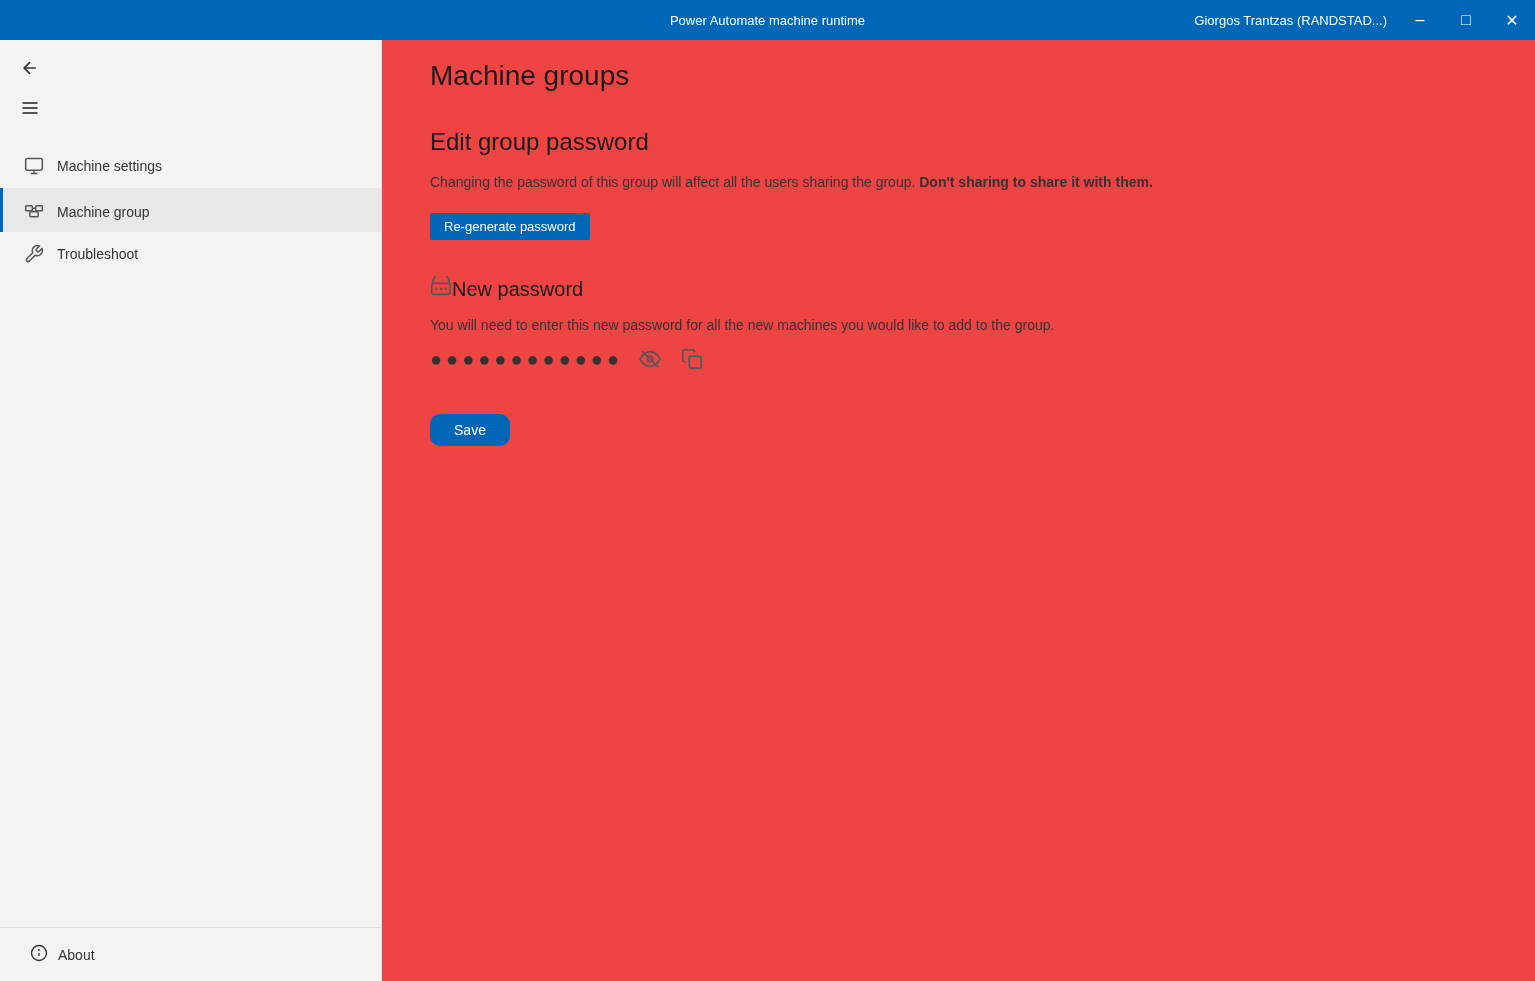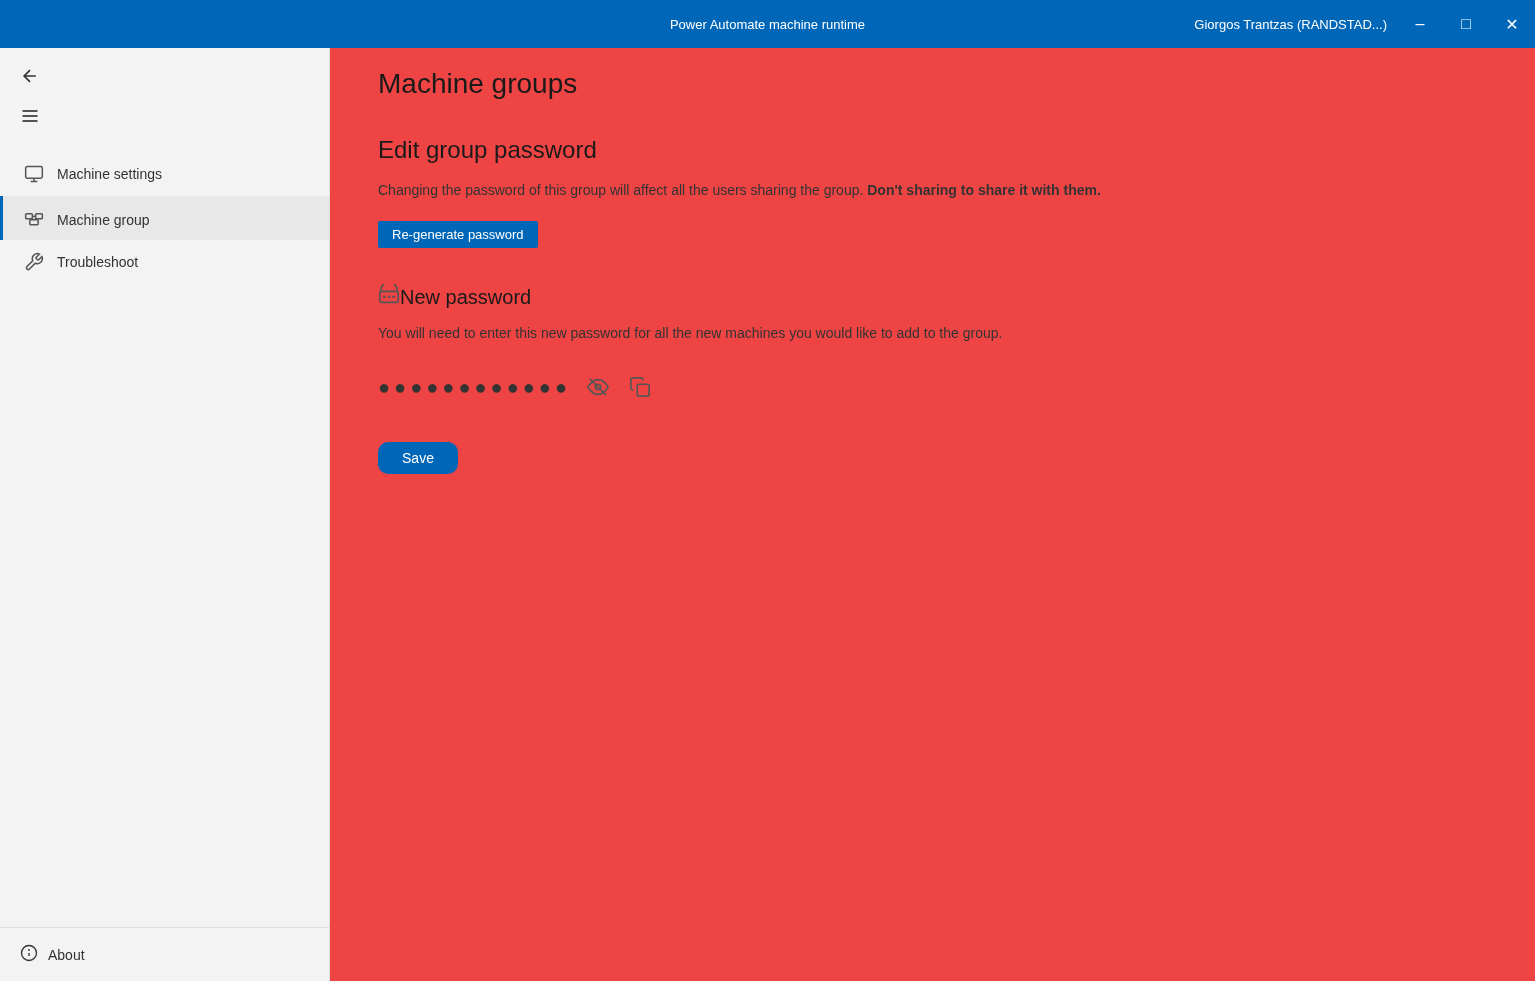--- a/index.html
+++ b/index.html
@@ -10,21 +10,21 @@
       height: 981px;
       overflow: hidden;
       display: flex;
       flex-direction: column;
     }
 
     
     .title-bar {
       background: #0067b8;
       color: white;
-      height: 48px;
+      height: 40px;
       display: flex;
       align-items: center;
       justify-content: center;
       padding: 0 0 0 16px;
       flex-shrink: 0;
     }
     .title-bar-center {
       position: absolute;
       left: 50%;
       transform: translateX(-50%);
@@ -60,21 +60,21 @@
 
     
     .app-layout {
       display: flex;
       flex: 1;
       overflow: hidden;
     }
 
     
     .sidebar {
-      width: 330px;
+      width: 382px;
       background: #f3f3f3;
       display: flex;
       flex-direction: column;
       border-right: 1px solid #e0e0e0;
       flex-shrink: 0;
     }
     .sidebar-top {
       padding: 10px 16px;
       display: flex;
       flex-direction: column;
@@ -127,21 +127,21 @@
     .nav-icon {
       font-size: 18px;
       color: #555;
       width: 22px;
       display: flex;
       align-items: center;
       justify-content: center;
     }
 
     .sidebar-bottom {
-      padding: 16px 20px;
+      padding: 16px 30px;
       border-top: 1px solid #ddd;
     }
     .about-item {
       display: flex;
       align-items: center;
       gap: 10px;
       cursor: pointer;
       font-size: 14px;
       color: #333;
     }
@@ -200,21 +200,20 @@
     }
     .new-password-title {
       font-size: 20px;
       font-weight: 300;
       color: #1a1a1a;
     }
 
     .password-description {
       font-size: 14px;
       color: #333;
-      margin-bottom: 20px;
       line-height: 1.5;
     }
 
     .password-row {
       display: flex;
       align-items: center;
       gap: 12px;
       margin-bottom: 32px;
       padding: 8px 0;
     }

